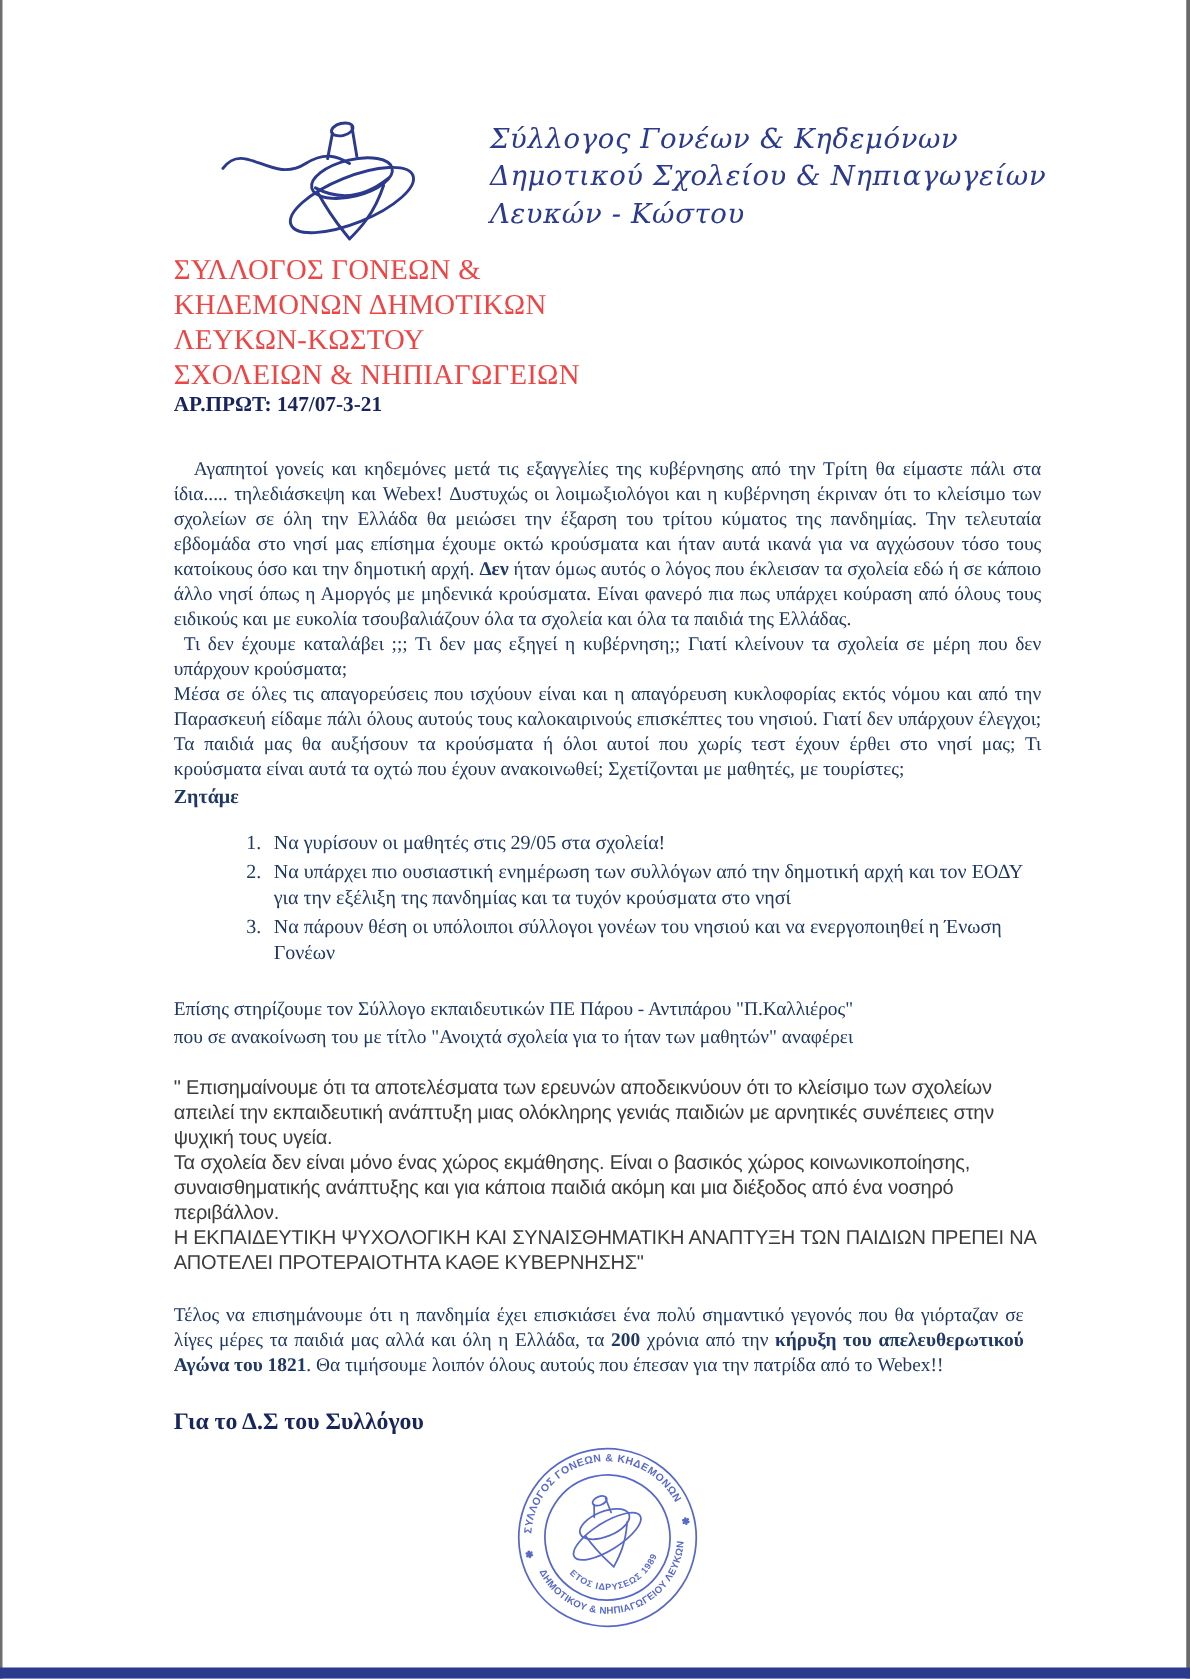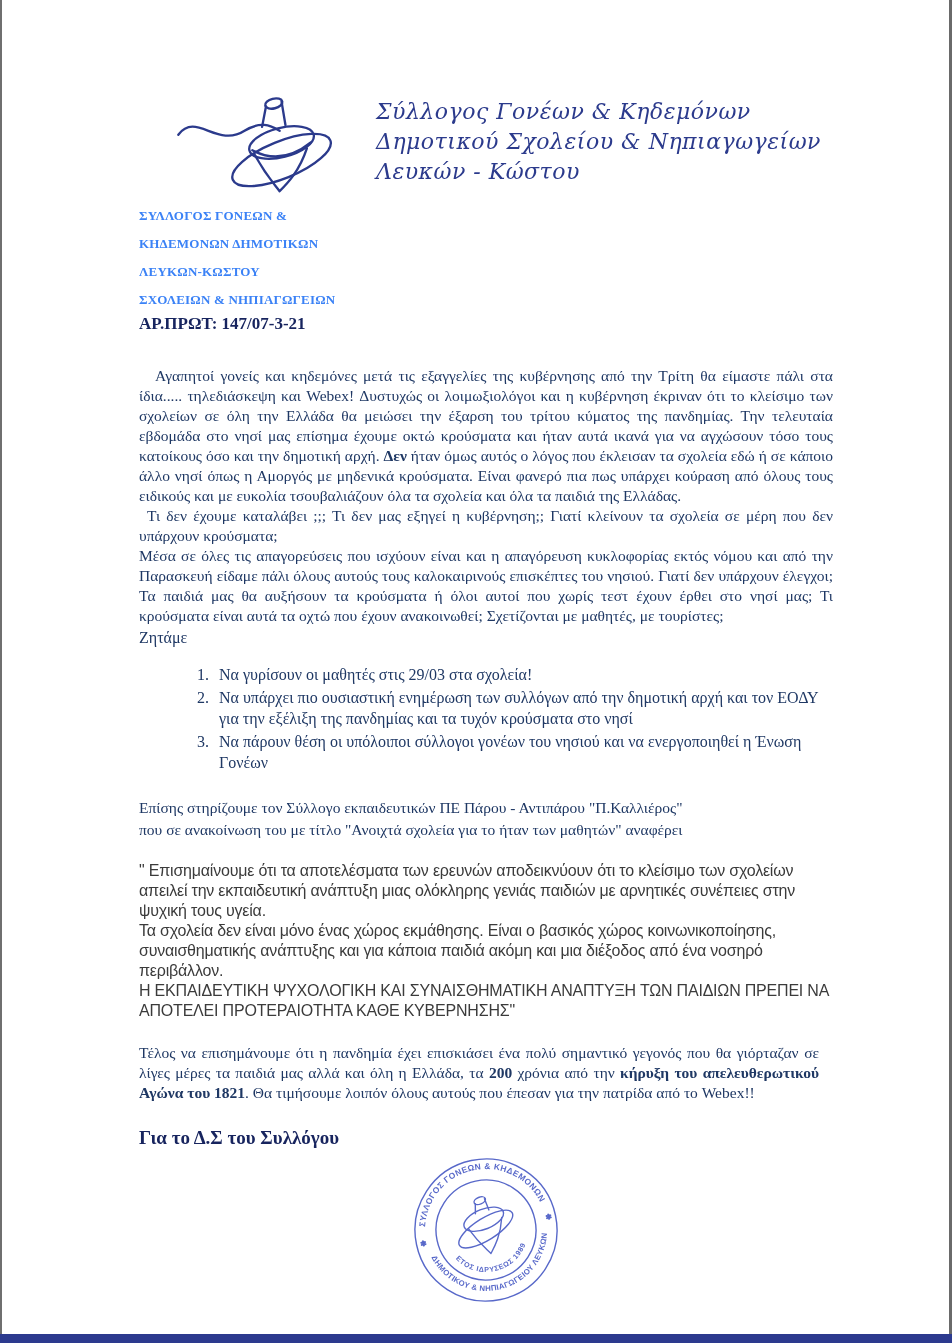--- a/index.html
+++ b/index.html
@@ -5,35 +5,35 @@
   * { margin: 0; padding: 0; box-sizing: border-box; }
   html, body { background: #ffffff; }
   body { width: 952px; height: 1343px; position: relative; overflow: hidden;
          font-family: "Liberation Serif", serif; }
   .page { position: absolute; inset: 0; background: #fff; }
 
   .edge-left  { position: absolute; left: 0; top: 0; width: 2px; height: 100%; background: #6f6f6f; }
   .edge-right { position: absolute; right: 0; top: 0; width: 3px; height: 100%; background: #6a6a6a; }
   .bottom-bar { position: absolute; left: 0; bottom: 0; width: 100%; height: 9px; background: #2c3a8e; }
 
-  .logo-row { position: absolute; top: 86px; left: 170px; display: flex; align-items: center; gap: 16px; }
+  .logo-row { position: absolute; top: 86px; left: 170px; display: flex; align-items: center; gap: 32px; }
   .top-logo { width: 190px; height: 112px; }
   .logo-text { color: #2b3a8c; font-family: "DejaVu Serif", serif; font-style: italic;
                font-size: 22px; line-height: 30px; letter-spacing: 0.5px; }
 
-  .org-header { position: absolute; top: 202px; left: 139px; color: #3b82f6;
-                font-weight: bold; font-size: 13px; line-height: 28px; letter-spacing: 0.2px; }
+  .org-header { position: absolute; top: 202px; left: 139px; color: #ef4444;
+                font-weight: normal; font-size: 23px; line-height: 28px; letter-spacing: 0.2px; }
   .protocol   { position: absolute; top: 314px; left: 139px; color: #17245e;
                 font-weight: bold; font-size: 17px; }
 
   .content { position: absolute; top: 366px; left: 139px; width: 694px; color: #1f3864; }
   p.body { font-size: 15.5px; line-height: 20px; text-align: justify; }
   p.para1 { text-indent: 16px; }
   p.para2 { text-indent: 8px; }
-  .req-heading { font-weight: normal; font-size: 16px; line-height: 20px; margin-top: 2px; }
+  .req-heading { font-weight: bold; font-size: 16px; line-height: 20px; margin-top: 2px; }
 
   ol.requests { margin: 16px 0 0 0; padding-left: 74px; font-size: 16px; line-height: 21px; }
   ol.requests li { padding-left: 6px; margin-bottom: 2px; }
 
   p.support { margin-top: 24px; font-size: 15.5px; line-height: 22px; text-align: left; }
 
   .quote { margin-top: 20px; color: #3b3b3b;
            font-family: "Liberation Sans", sans-serif; letter-spacing: -0.2px;
            font-size: 16px; line-height: 20px; }
   .quote p { text-align: left; }
@@ -91,21 +91,21 @@
 
     <p class="body para1"><span>Αγαπητοί γονείς και κηδεμόνες μετά τις εξαγγελίες της κυβέρνησης από την Τρίτη θα είμαστε πάλι στα ίδια..... τηλεδιάσκεψη και Webex! Δυστυχώς οι λοιμωξιολόγοι και η κυβέρνηση έκριναν ότι το κλείσιμο των σχολείων σε όλη την Ελλάδα θα μειώσει  την έξαρση του τρίτου κύματος της πανδημίας. Την τελευταία εβδομάδα στο νησί μας  επίσημα έχουμε οκτώ κρούσματα και ήταν αυτά ικανά για να αγχώσουν τόσο τους κατοίκους όσο και την δημοτική αρχή. </span><b>Δεν</b><span> ήταν όμως αυτός ο λόγος που έκλεισαν τα σχολεία εδώ ή σε κάποιο άλλο νησί όπως η Αμοργός με μηδενικά κρούσματα. Είναι φανερό πια πως υπάρχει κούραση από όλους τους ειδικούς και με ευκολία τσουβαλιάζουν όλα τα σχολεία και όλα τα παιδιά της Ελλάδας.</span></p>
 
     <p class="body para2">Τι δεν έχουμε καταλάβει ;;; Τι δεν μας εξηγεί η κυβέρνηση;; Γιατί κλείνουν τα σχολεία σε μέρη που δεν υπάρχουν κρούσματα;</p>
 
     <p class="body">Μέσα σε όλες τις απαγορεύσεις  που ισχύουν είναι και η απαγόρευση κυκλοφορίας εκτός νόμου και από την Παρασκευή είδαμε πάλι όλους αυτούς τους καλοκαιρινούς επισκέπτες του νησιού. Γιατί δεν υπάρχουν έλεγχοι; Τα παιδιά μας θα αυξήσουν τα κρούσματα ή όλοι αυτοί που χωρίς τεστ έχουν έρθει στο νησί μας; Τι κρούσματα είναι αυτά τα οχτώ που έχουν ανακοινωθεί; Σχετίζονται με μαθητές, με τουρίστες;</p>
 
     <p class="req-heading">Ζητάμε</p>
 
     <ol class="requests">
-      <li><span>Να γυρίσουν οι μαθητές στις 29/03 στα σχολεία!</span></li>
+      <li><span>Να γυρίσουν οι μαθητές στις 29/05 στα σχολεία!</span></li>
       <li><span>Να υπάρχει πιο ουσιαστική ενημέρωση των συλλόγων από την δημοτική αρχή και τον ΕΟΔΥ για την εξέλιξη της πανδημίας και τα τυχόν κρούσματα στο νησί</span></li>
       <li><span>Να πάρουν θέση οι υπόλοιποι σύλλογοι γονέων του νησιού και να ενεργοποιηθεί η Ένωση Γονέων</span></li>
     </ol>
 
     <p class="support"><span>Επίσης στηρίζουμε τον Σύλλογο εκπαιδευτικών ΠΕ Πάρου - Αντιπάρου "Π.Καλλιέρος"</span><br><span>που σε ανακοίνωση του με τίτλο "Ανοιχτά σχολεία για το ήταν των μαθητών" αναφέρει</span></p>
 
     <div class="quote">
       <p>" Επισημαίνουμε  ότι τα αποτελέσματα των ερευνών αποδεικνύουν ότι το κλείσιμο των σχολείων απειλεί την εκπαιδευτική ανάπτυξη μιας ολόκληρης γενιάς παιδιών με αρνητικές συνέπειες στην ψυχική τους υγεία.</p>
       <p>Τα σχολεία δεν είναι μόνο ένας χώρος εκμάθησης. Είναι ο βασικός  χώρος κοινωνικοποίησης, συναισθηματικής ανάπτυξης και για κάποια παιδιά ακόμη και μια διέξοδος από ένα νοσηρό περιβάλλον.</p>
       <p>Η ΕΚΠΑΙΔΕΥΤΙΚΗ ΨΥΧΟΛΟΓΙΚΗ   ΚΑΙ ΣΥΝΑΙΣΘΗΜΑΤΙΚΗ ΑΝΑΠΤΥΞΗ ΤΩΝ ΠΑΙΔΙΩΝ ΠΡΕΠΕΙ ΝΑ ΑΠΟΤΕΛΕΙ ΠΡΟΤΕΡΑΙΟΤΗΤΑ ΚΑΘΕ ΚΥΒΕΡΝΗΣΗΣ"</p>

